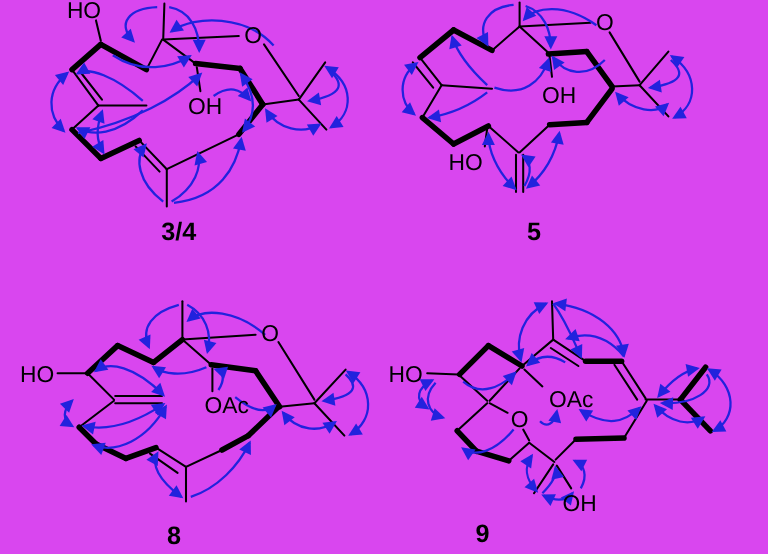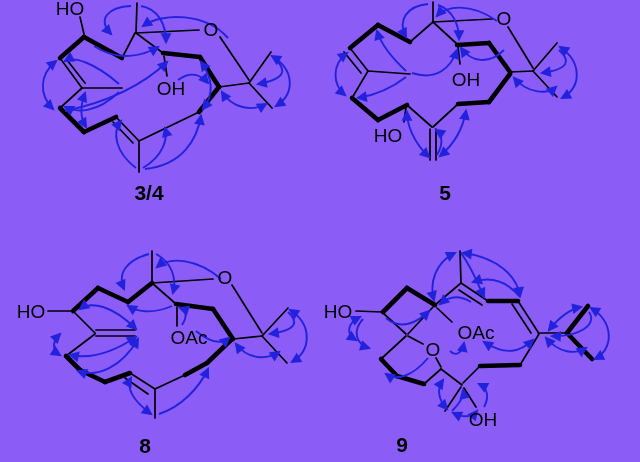--- a/index.html
+++ b/index.html
@@ -10,21 +10,21 @@
   .arrows path{fill:none;stroke:#2222dd;stroke-width:1.9;}
   .arr1{marker-end:url(#ah);}
   .arr2{marker-start:url(#ah);marker-end:url(#ah);}
   .lbl{font-family:"Liberation Sans",sans-serif;font-size:19px;fill:#000;text-anchor:middle;}
   .num{font-family:"Liberation Sans",sans-serif;font-size:21px;font-weight:700;fill:#000;text-anchor:middle;}
   .arrowhead{fill:#2222dd;}
 </style>
 </head>
 <body>
 
-<div id="figure" style="background: #8b5cf6;">
+<div id="figure" style="background: #d946ef;">
 <svg width="640" height="462" viewBox="0 0 640 462">
   <defs>
     <marker id="ah" viewBox="0 0 8 8" refX="6.2" refY="4" markerWidth="6.5" markerHeight="6.5" orient="auto-start-reverse">
       <path class="arrowhead" d="M0.5,0.5 L7.6,4 L0.5,7.5 Z" fill="#2222dd"></path>
     </marker>
   </defs>
 
   <g>
     <g class="bonds" stroke="#000000">
       <path d="M80,17 L84,34"></path>

